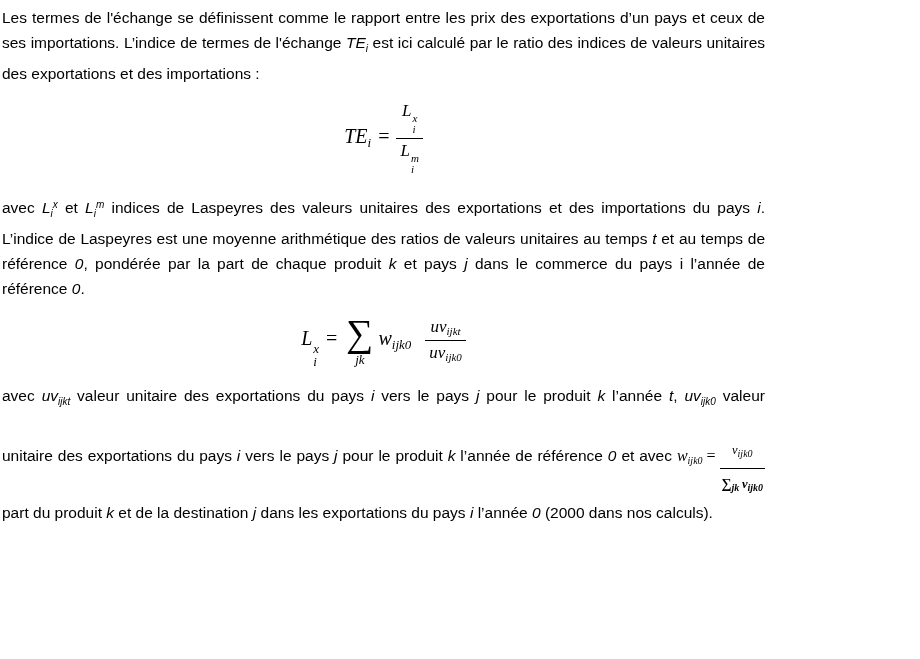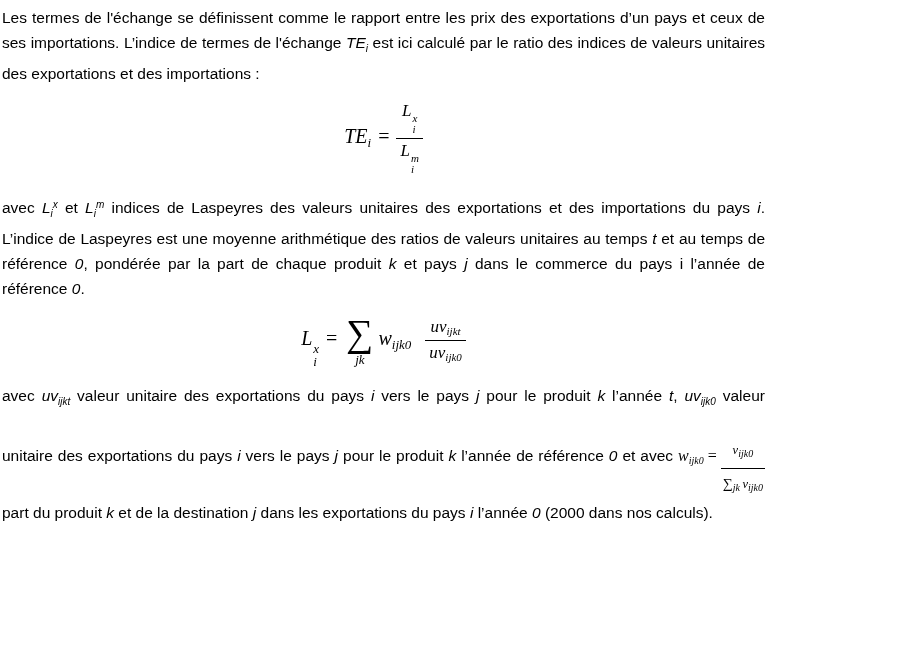--- a/index.html
+++ b/index.html
@@ -76,21 +76,21 @@
     margin: 0 5px 0 2px;
   }
   .sum .sym { font-style: normal; font-size: 38px; line-height: 0.95; }
   .sum .lim { font-style: italic; font-size: 13px; line-height: 1; margin-top: 2px; }
   
   .imath { font-size: 16px; }
   .imath .msub { font-size: 10px; vertical-align: -3px; }
   .imath .eq { padding: 0 4px; }
   .ifrac { font-size: 12.5px; }
   .ifrac .num { padding: 0 2px 2px 2px; border-bottom: 1.2px solid #000; margin-top: 24px; }
-  .ifrac .den { padding: 2px 2px 0 2px; white-space: nowrap; }
+  .ifrac .den { padding: 2px 2px 0 2px; white-space: nowrap; font-weight: bold; }
   .ssym { font-style: normal; font-size: 14px; }
 </style>
 </head>
 <body>
 
 <div class="page">
 
   <p class="para"><span class="r-r">Les termes de l'échange se définissent comme le rapport entre les prix des exportations d’un pays et ceux de ses importations. L’indice de termes de l'échange </span><span class="r-i">TE</span><span class="r-isub">i</span><span class="r-r"> est ici calculé par le ratio des indices de valeurs unitaires des exportations et des importations :</span></p>
 
   <div class="formula-block fb1">

